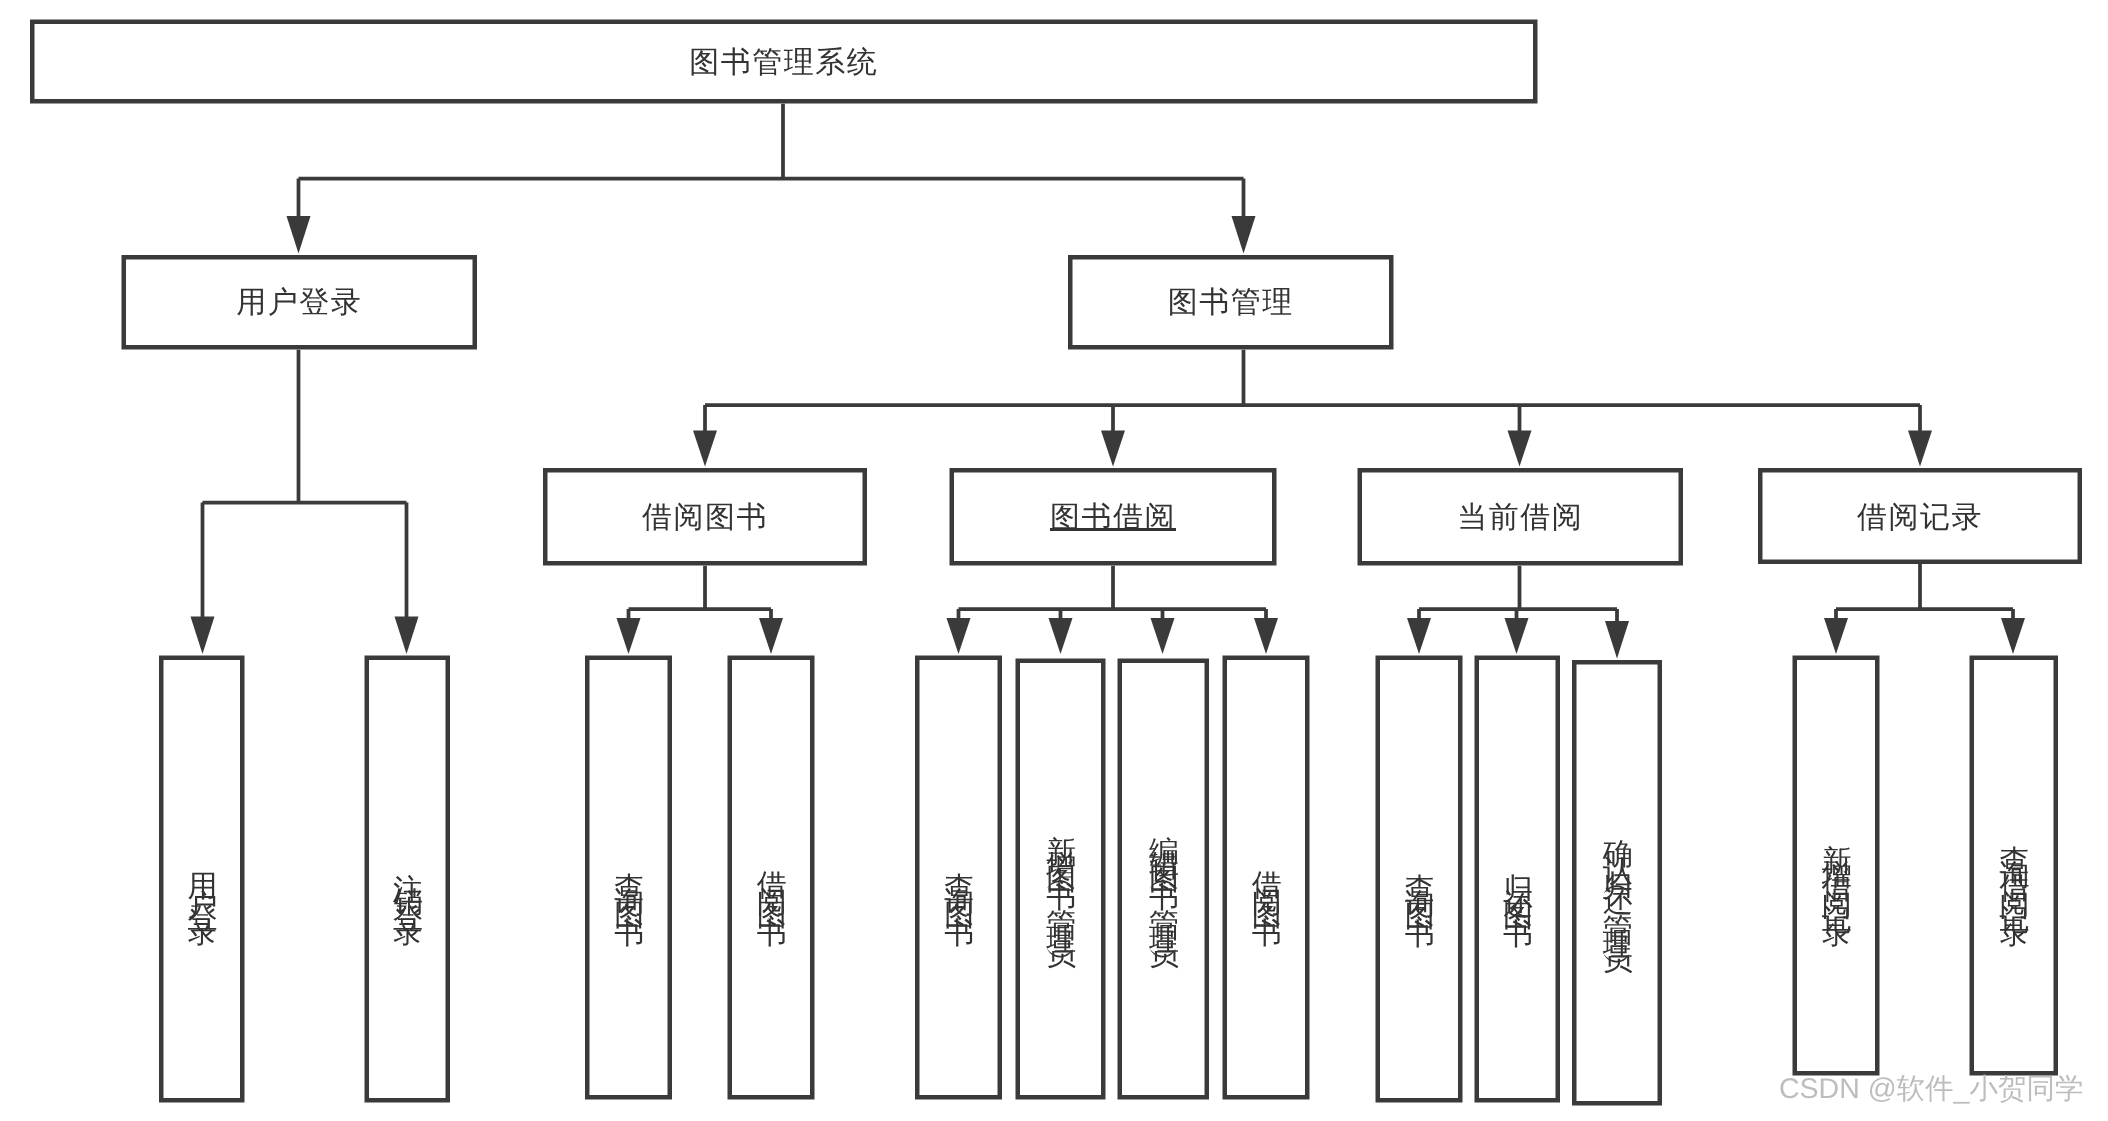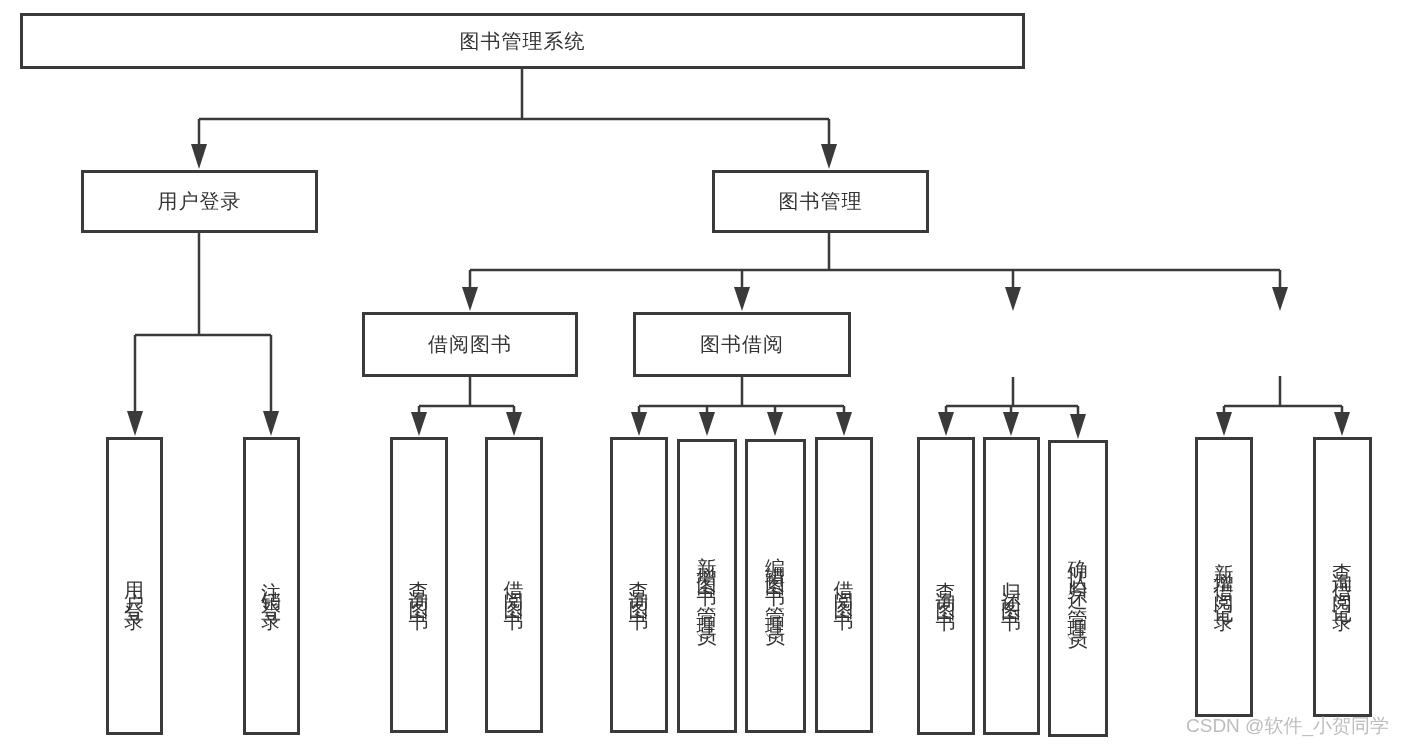--- a/index.html
+++ b/index.html
@@ -128,22 +128,28 @@
   <div class="hbox" style="left:81px;top:170px;width:237px;height:63px;">
     <span>用户登录</span>
   </div>
   <div class="hbox" style="left:712px;top:170px;width:217px;height:63px;">
     <span>图书管理</span>
   </div>
 
   <div class="hbox" style="left:362px;top:312px;width:216px;height:65px;">
     <span>借阅图书</span>
   </div>
-  <div class="hbox" style="left:633px;top:312px;width:218px;height:65px;">
+  <div class="hbox" style="left:633px;top:312px;width:218px;height:65px;text-decoration:underline;">
     <span>图书借阅</span>
+  </div>
+  <div class="hbox" style="left:905px;top:312px;width:217px;height:65px;">
+    <span>当前借阅</span>
+  </div>
+  <div class="hbox" style="left:1172px;top:312px;width:216px;height:64px;">
+    <span>借阅记录</span>
   </div>
 
   <div class="vbox" style="left:106px;top:437px;width:57px;height:298px;">
     <span class="vlabel">用户登录</span>
   </div>
   <div class="vbox" style="left:243px;top:437px;width:57px;height:298px;">
     <span class="vlabel">注销登录</span>
   </div>
 
   <div class="vbox" style="left:390px;top:437px;width:58px;height:296px;">

